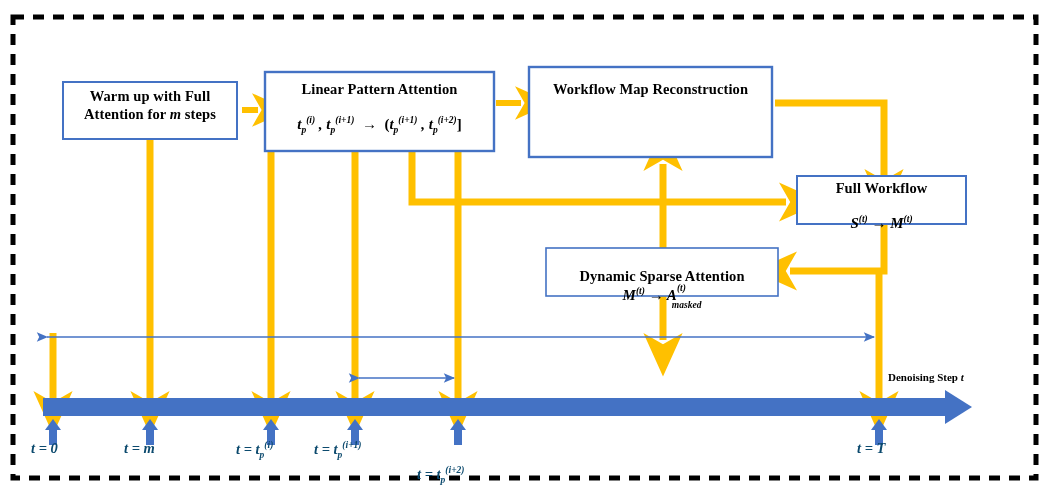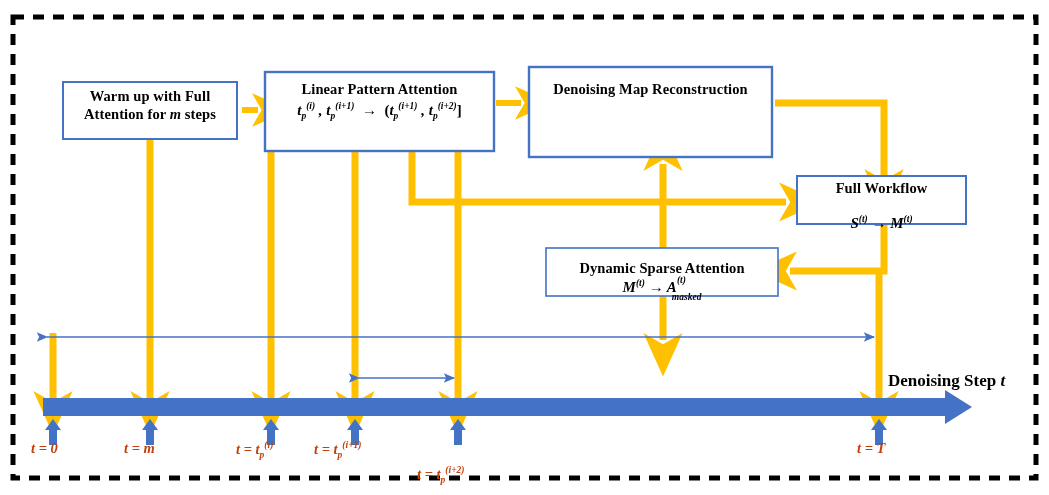--- a/index.html
+++ b/index.html
@@ -38,52 +38,52 @@
     line-height: 1.22;
     letter-spacing: 0.1px;
     white-space: nowrap;
   }
   .formula-line {
     font-weight: bold;
     font-style: italic;
     font-size: 15px;
     line-height: 1.25;
     white-space: nowrap;
-    margin-top: 2px;
+    margin-top: 16px;
   }
   .formula-line sup,
   .formula-line sub {
     font-size: 9.5px;
     font-style: italic;
     font-weight: bold;
   }
   .formula-line .rm {
     font-style: normal;
   }
   .axis-tick-label {
     position: absolute;
     font-family: "Liberation Serif", serif;
     font-weight: bold;
     font-style: italic;
     font-size: 14.5px;
-    color: #c2410c;
+    color: #0c4a6e;
     white-space: nowrap;
     pointer-events: none;
   }
   .axis-tick-label sup {
     font-size: 9.5px;
   }
   .axis-tick-label sub {
     font-size: 9.5px;
   }
   .axis-caption {
     position: absolute;
     font-family: "Liberation Serif", serif;
     font-weight: bold;
-    font-size: 17px;
+    font-size: 11px;
     color: #000000;
     white-space: nowrap;
     pointer-events: none;
   }
   .axis-caption .it {
     font-style: italic;
   }
 </style>
 </head>
 <body>
@@ -192,31 +192,31 @@
   <div class="box-label" style="left:265px; top:81px; width:229px;">
     <div class="title-line">Linear Pattern Attention</div>
     <div class="formula-line">
       <i>t</i><sub>p</sub><sup>(i)</sup> , <i>t</i><sub>p</sub><sup>(i+1)</sup>
       <span class="rm">&nbsp;→&nbsp;</span>
       <span class="rm">(</span><i>t</i><sub>p</sub><sup>(i+1)</sup> , <i>t</i><sub>p</sub><sup>(i+2)</sup><span class="rm">]</span>
     </div>
   </div>
 
   <div class="box-label" style="left:529px; top:81px; width:243px;">
-    <div class="title-line">Denoising Map Reconstruction</div>
+    <div class="title-line">Workflow Map Reconstruction</div>
   </div>
 
   <div class="box-label" style="left:797px; top:180px; width:169px;">
     <div class="title-line">Full Workflow</div>
     <div class="formula-line" style="margin-top:16px;">
       <i>S</i><sup>(<i>t</i>)</sup> <span class="rm">→</span> <i>M</i><sup>(<i>t</i>)</sup>
     </div>
   </div>
 
-  <div class="box-label" style="left:546px; top:260px; width:232px;">
+  <div class="box-label" style="left:546px; top:268px; width:232px;">
     <div class="title-line">Dynamic Sparse Attention</div>
     <div class="formula-line" style="margin-top:0px;">
       <i>M</i><sup>(<i>t</i>)</sup> <span class="rm">→</span>
       <i>A</i><sup style="position:relative; top:-3px;">(<i>t</i>)</sup><sub style="margin-left:-14px; position:relative; top:4px;">masked</sub>
     </div>
   </div>
 
   <div class="axis-tick-label" style="left:31px; top:440px;">
     <i>t</i> = 0
   </div>

